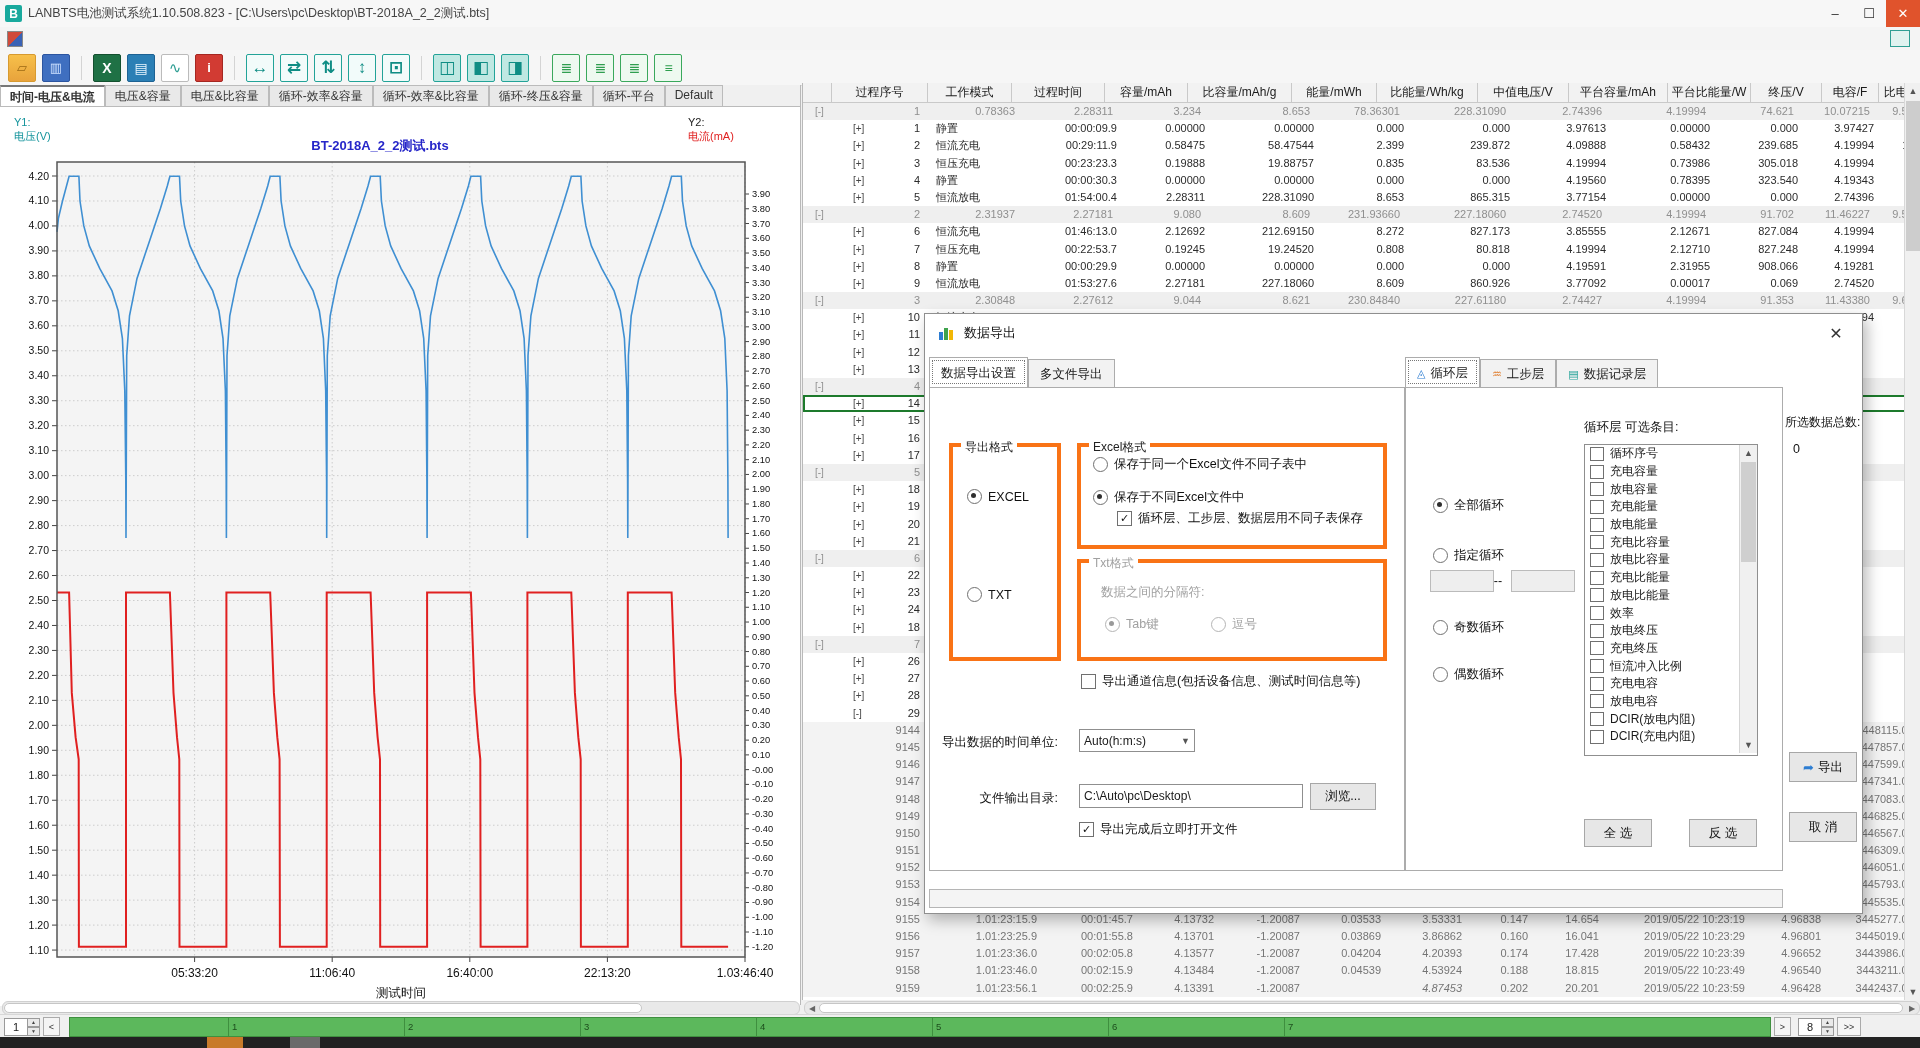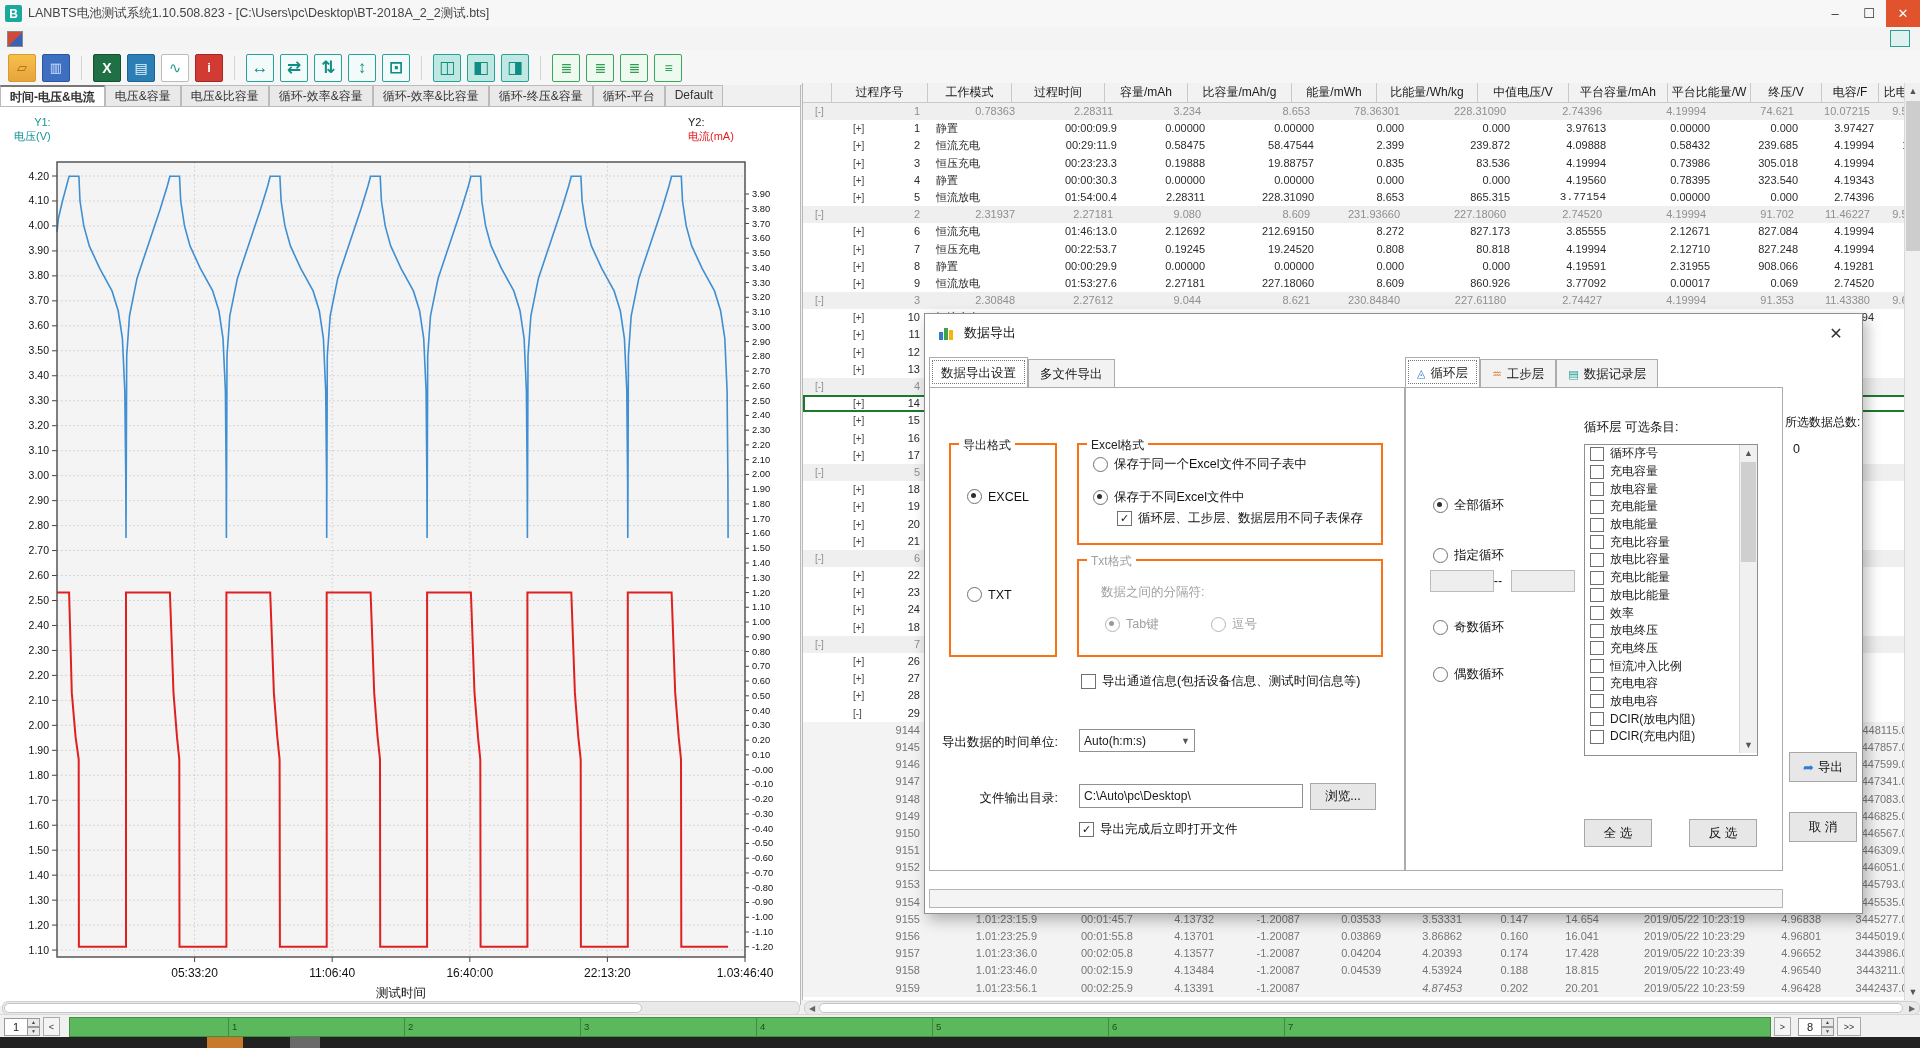--- a/index.html
+++ b/index.html
@@ -31,21 +31,21 @@
   .i-teal{background:#f2fbfa;color:#0f8d84;border:1.5px solid #23a398;font-weight:bold;}
   .i-win{background:#bfe8e2;color:#0f8d84;border:1.5px solid #23a398;}
   .i-list{background:#eef9f0;color:#2f9e4f;border:1.5px solid #3aa85c;letter-spacing:-1px;font-size:14px;}
   
   #chart-panel{position:absolute;left:0;top:85px;width:800px;height:920px;background:#fff;border-right:1px solid #b9b9b9;}
   #chart-tabs{display:flex;height:21px;background:#f0f0f0;border-bottom:1px solid #bbb;}
   .ctab{font-size:12px;padding:2px 9px 0 9px;border:1px solid #bbb;border-bottom:none;background:#e9e9e9;color:#333;white-space:nowrap;}
   .ctab.active{background:#fff;font-weight:bold;border-top:2px solid #777;}
   #chart-body{position:relative;width:800px;height:899px;background:#fff;}
   .axis-head{position:absolute;font-size:11px;line-height:14px;}
-  #y1-head{left:14px;top:8px;color:#15949c;text-align:right;}
+  #y1-head{left:14px;top:8px;color:#15949c;}
   #y2-head{left:688px;top:8px;color:#222;}
   #y2-head .red{color:#e02020;}
   #chart-title{position:absolute;left:0;top:30px;width:760px;text-align:center;font-size:13px;color:#2626c9;font-weight:bold;}
   
   #table-panel{position:absolute;left:802px;top:83px;width:1118px;height:917px;background:#fff;overflow:hidden;border-left:1px solid #b9b9b9;}
   #grid-header{display:flex;height:20px;background:#f2f2f2;font-size:12px;}
   #grid-header .hc{border-right:1px solid #c9c9c9;border-bottom:1px solid #c9c9c9;display:flex;align-items:center;justify-content:center;white-space:nowrap;overflow:hidden;}
   #grid-body{position:relative;font-size:11px;}
   .grow{display:flex;height:17.2px;line-height:17.2px;white-space:nowrap;}
   .grow .c{overflow:hidden;text-align:right;padding-right:6px;}
@@ -65,21 +65,21 @@
   #dlg-title{height:38px;display:flex;align-items:center;}
   #dlg-icon{width:16px;height:14px;margin:0 9px 0 14px;display:flex;align-items:flex-end;gap:1px;}
   #dlg-icon i{display:block;width:4px;}
   #dlg-title-text{font-size:13px;color:#111;}
   #dlg-close{margin-left:auto;margin-right:14px;font-size:16px;color:#333;width:24px;text-align:center;}
   .tabs{position:absolute;display:flex;justify-content:center;}
   .dtab{font-size:12.5px;padding:5px 11px;border:1px solid #acacac;border-bottom:none;background:#f2f2f2;display:flex;align-items:center;gap:5px;}
   .dtab.active{background:#fff;outline:1px dotted #777;outline-offset:-4px;position:relative;top:-2px;padding-top:7px;}
   .dtab .ticon{font-size:11px;}
   .tabpanel{position:absolute;border:1px solid #acacac;background:#fff;}
-  .gbox{position:absolute;border:2px solid #f97316;}
+  .gbox{position:absolute;border:4px solid #f97316;}
   .gbox .glabel{position:absolute;top:-8px;left:8px;background:#fff;padding:0 4px;font-size:12px;color:#222;}
   .gbox.disabled .glabel{color:#a0a0a0;}
   .opt{position:absolute;display:flex;align-items:center;gap:6px;font-size:12.5px;color:#111;white-space:nowrap;}
   .opt.dis{color:#a0a0a0;}
   .radio{width:13px;height:13px;border:1px solid #707070;border-radius:50%;background:#fff;position:relative;flex:none;}
   .radio.sel::after{content:"";position:absolute;left:3px;top:3px;width:5px;height:5px;background:#2f2f2f;border-radius:50%;}
   .radio.dis{border-color:#b5b5b5;}
   .radio.dis.sel::after{background:#9a9a9a;}
   .cbx{width:13px;height:13px;border:1px solid #707070;background:#fff;position:relative;flex:none;font-size:11px;line-height:12px;text-align:center;color:#111;}
   .dlg-btn{position:absolute;background:#e7e7e7;border:1px solid #a7a7a7;font-size:12.5px;display:flex;align-items:center;justify-content:center;gap:4px;color:#111;}
@@ -177,20 +177,21 @@
     </div>
   <div id="chart-body">
     <div class="axis-head" id="y1-head">
       <div>Y1:</div>
         <div>电压(V)</div>
     </div>
     <div class="axis-head" id="y2-head">
       <div>Y2:</div>
         <div class="red">电流(mA)</div>
     </div>
+    <div id="chart-title">BT-2018A_2_2测试.bts</div>
     <svg id="chart-svg" width="800" height="899">
         <rect x="57" y="55" width="688" height="795" fill="#f4f4f4" stroke="none"></rect>
         <line x1="57" y1="69" x2="745" y2="69" stroke="#cccccc" stroke-width="1" stroke-dasharray="1.5,2.5"></line>
         <line x1="52" y1="69" x2="57" y2="69" stroke="#444"></line>
         <text x="49" y="72.5" font-size="10.5" text-anchor="end" fill="#111">4.20</text>
         <line x1="57" y1="93.96999999999991" x2="745" y2="93.96999999999991" stroke="#cccccc" stroke-width="1" stroke-dasharray="1.5,2.5"></line>
         <line x1="52" y1="93.96999999999991" x2="57" y2="93.96999999999991" stroke="#444"></line>
         <text x="49" y="97.46999999999991" font-size="10.5" text-anchor="end" fill="#111">4.10</text>
         <line x1="57" y1="118.93999999999983" x2="745" y2="118.93999999999983" stroke="#cccccc" stroke-width="1" stroke-dasharray="1.5,2.5"></line>
         <line x1="52" y1="118.93999999999983" x2="57" y2="118.93999999999983" stroke="#444"></line>
@@ -516,21 +517,21 @@
         <div class="c treecell" style="width: 123px; flex: 0 0 auto;">
           <span class="expand" style="margin-left: 50px;">[+]</span>
           <span style="margin-left: auto; padding-right: 6px;">5</span>
         </div>
         <div class="c mode" style="width: 83px; flex: 0 0 auto;">恒流放电</div>
         <div class="c" style="width: 92px; flex: 0 0 auto;">01:54:00.4</div>
         <div class="c" style="width: 82px; flex: 0 0 auto;">2.28311</div>
         <div class="c" style="width: 103px; flex: 0 0 auto;">228.31090</div>
         <div class="c" style="width: 84px; flex: 0 0 auto;">8.653</div>
         <div class="c" style="width: 100px; flex: 0 0 auto;">865.315</div>
-        <div class="c" style="width: 90px; flex: 0 0 auto; font-family: Liberation Mono, monospace;">3.77154</div>
+        <div class="c" style="width: 90px; flex: 0 0 auto;">3.77154</div>
         <div class="c" style="width: 98px; flex: 0 0 auto;">0.00000</div>
         <div class="c" style="width: 82px; flex: 0 0 auto;">0.000</div>
         <div class="c" style="width: 70px; flex: 0 0 auto;">2.74396</div>
         <div class="c" style="width: 56px; flex: 0 0 auto;">9.585</div>
       </div>
       <div class="grow group">
         <div class="c treecell" style="width: 123px; flex: 0 0 auto;">
           <span class="expand" style="margin-left: 12px;">[-]</span>
           <span style="margin-left: auto; padding-right: 6px;">2</span>
         </div>

